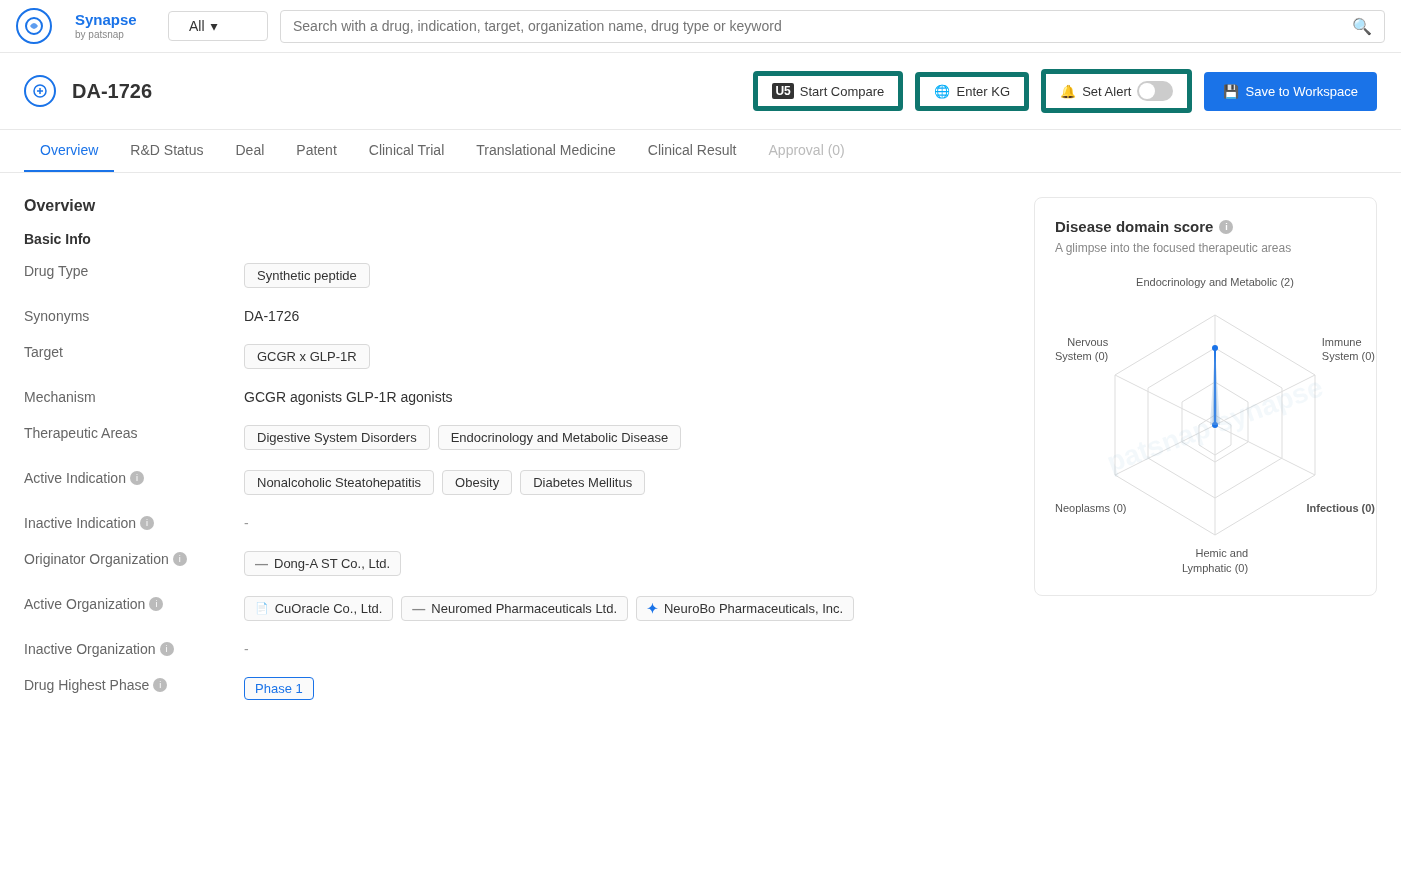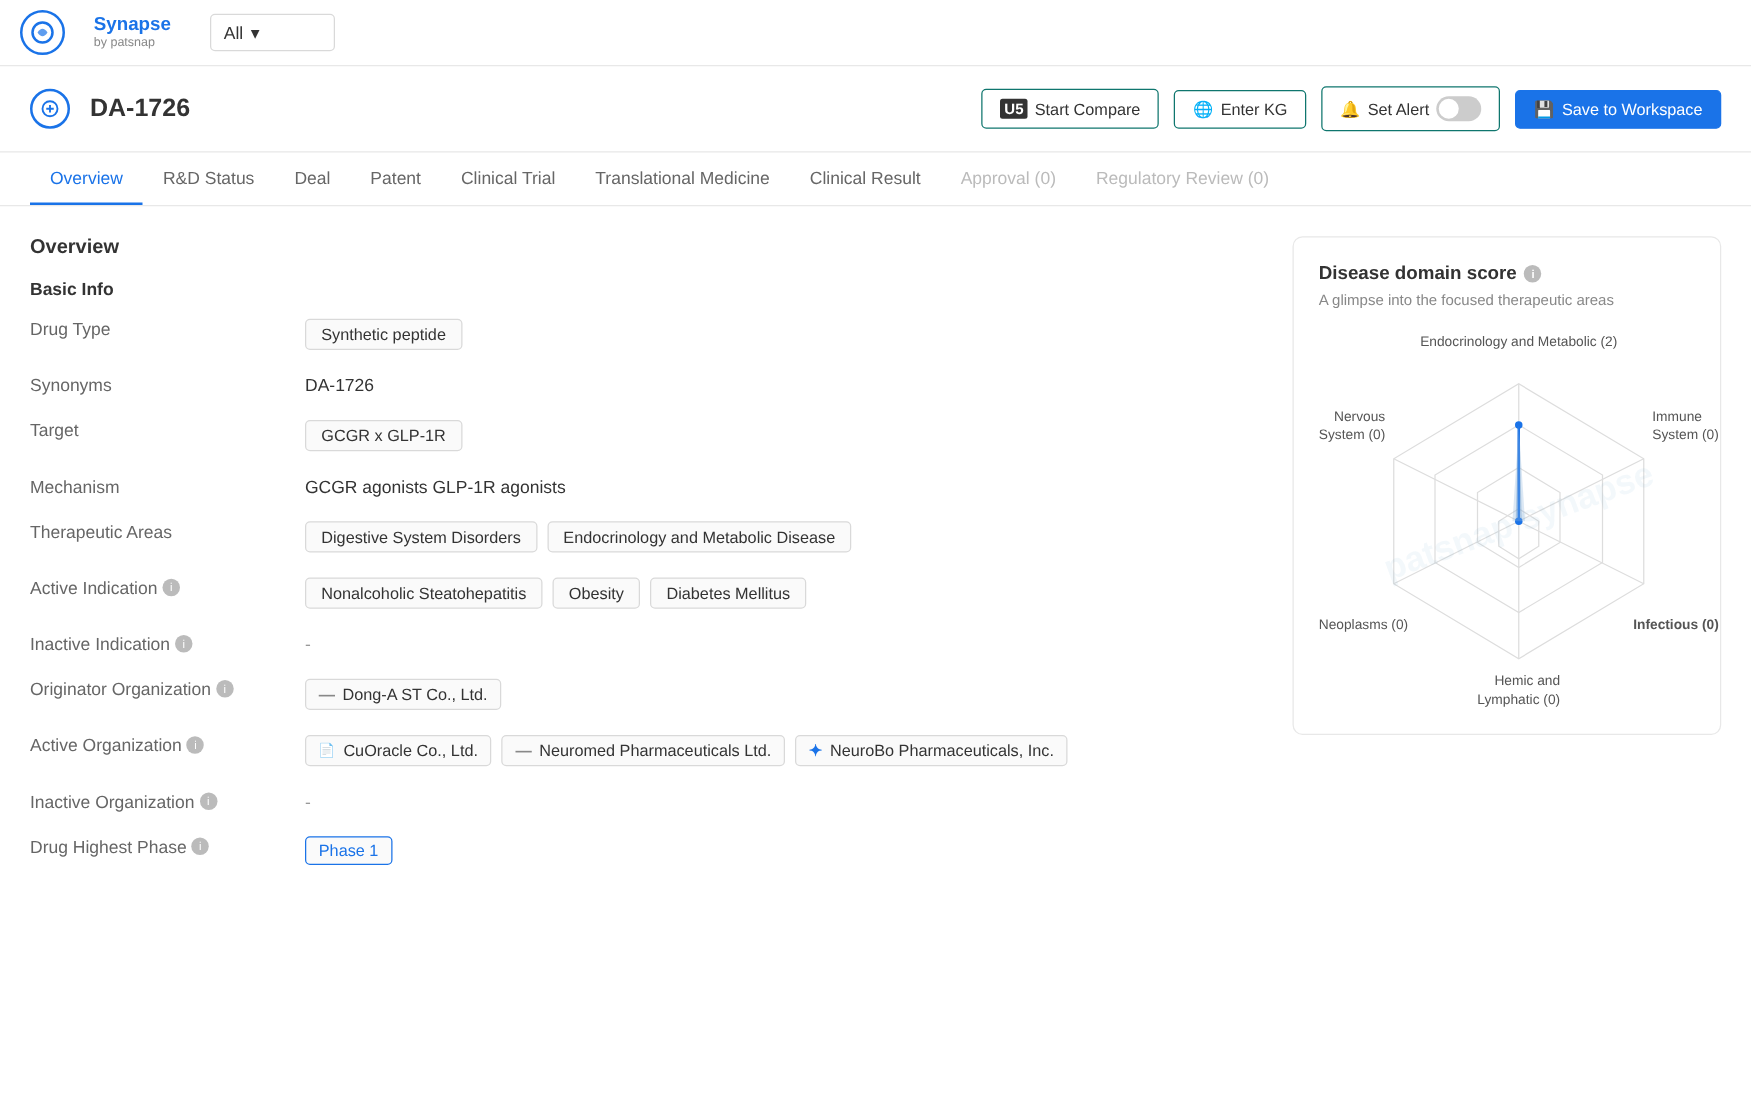--- a/index.html
+++ b/index.html
@@ -5,30 +5,30 @@
     * { box-sizing: border-box; margin: 0; padding: 0; }
     body { font-family: -apple-system, BlinkMacSystemFont, 'Segoe UI', sans-serif; font-size: 14px; color: #333; background: #fff; }
     
     
     .header { display: flex; align-items: center; padding: 8px 16px; border-bottom: 1px solid #e8e8e8; gap: 12px; }
     .logo { display: flex; align-items: center; gap: 23px; min-width: 140px; }
     .logo-circle { width: 36px; height: 36px; border-radius: 50%; border: 2px solid #1a73e8; display: flex; align-items: center; justify-content: center; }
     .logo-text { display: flex; flex-direction: column; line-height: 1.1; }
     .logo-text .brand { font-weight: 700; font-size: 15px; color: #1a73e8; }
     .logo-text .sub { font-size: 10px; color: #888; }
-    .search-dropdown { display: flex; align-items: center; border: 1px solid #d9d9d9; border-radius: 4px; padding: 6px 10px; gap: 6px; cursor: pointer; min-width: 100px; }
+    .search-dropdown { display: flex; align-items: center; border: 1px solid #d9d9d9; border-radius: 4px; padding: 6px 20px; gap: 6px; cursor: pointer; min-width: 100px; }
     .search-bar { flex: 1; display: flex; align-items: center; border: 1px solid #d9d9d9; border-radius: 4px; padding: 6px 12px; gap: 8px; }
     .search-bar input { border: none; outline: none; width: 100%; font-size: 14px; color: #999; }
     
     
     .drug-header { display: flex; align-items: center; padding: 16px 24px; gap: 16px; border-bottom: 1px solid #e8e8e8; }
     .drug-icon { width: 32px; height: 32px; border: 2px solid #1a73e8; border-radius: 50%; display: flex; align-items: center; justify-content: center; color: #1a73e8; font-size: 14px; }
     .drug-title { font-size: 20px; font-weight: 700; flex: 1; }
     .action-buttons { display: flex; align-items: center; gap: 12px; }
-    .action-btn { display: flex; align-items: center; gap: 6px; padding: 7px 14px; border: 1px solid #0f766e; border-radius: 4px; background: #fff; cursor: pointer; font-size: 13px; color: #333; }
+    .action-btn { display: flex; align-items: center; gap: 6px; padding: 7px 14px; border: 5px solid #0f766e; border-radius: 4px; background: #fff; cursor: pointer; font-size: 13px; color: #333; }
     .action-btn.primary { background: #1a73e8; color: #fff; border-color: #1a73e8; }
     .toggle { width: 36px; height: 20px; background: #ccc; border-radius: 10px; position: relative; cursor: pointer; }
     .toggle::after { content: ''; position: absolute; width: 16px; height: 16px; background: white; border-radius: 50%; top: 2px; left: 2px; }
     
     
     .tabs { display: flex; border-bottom: 1px solid #e8e8e8; padding: 0 24px; gap: 0; }
     .tab { padding: 12px 16px; cursor: pointer; font-size: 14px; color: #666; border-bottom: 2px solid transparent; white-space: nowrap; }
     .tab.active { color: #1a73e8; border-bottom-color: #1a73e8; font-weight: 500; }
     .tab.disabled { color: #bbb; cursor: default; }
     
@@ -72,20 +72,24 @@
       </svg>
     </div>
     <div class="logo-text">
       <span class="brand">Synapse</span>
       <span class="sub">by patsnap</span>
     </div>
   </div>
   <div class="search-dropdown">
     <span>All</span>
     <span>▾</span>
+  </div>
+  <div class="search-bar">
+    <input type="text" placeholder="Search with a drug, indication, target, organization name, drug type or keyword" style="">
+    <span style="color:#999; font-size:16px;">🔍</span>
   </div>
 </div>
 
 <div class="drug-header">
   <div class="drug-icon">
     <svg width="16" height="16" viewBox="0 0 16 16">
       <circle cx="8" cy="8" r="6" fill="none" stroke="#1a73e8" stroke-width="1.5"></circle>
       <path d="M5 8 L11 8 M8 5 L8 11" stroke="#1a73e8" stroke-width="1.5"></path>
     </svg>
   </div>
@@ -113,21 +117,20 @@
 
 <div class="tabs">
   <div class="tab active">Overview</div>
   <div class="tab">R&amp;D Status</div>
   <div class="tab">Deal</div>
   <div class="tab">Patent</div>
   <div class="tab">Clinical Trial</div>
   <div class="tab">Translational Medicine</div>
   <div class="tab">Clinical Result</div>
   <div class="tab disabled">Approval (0)</div>
-  <div class="tab disabled">Regulatory Review (0)</div>
 </div>
 
 <div class="main">
   <div class="content-left">
     <div class="section-title">Overview</div>
     <div class="subsection-title">Basic Info</div>
 
     <div class="info-row">
       <div class="info-label">
         <span>Drug Type</span>

